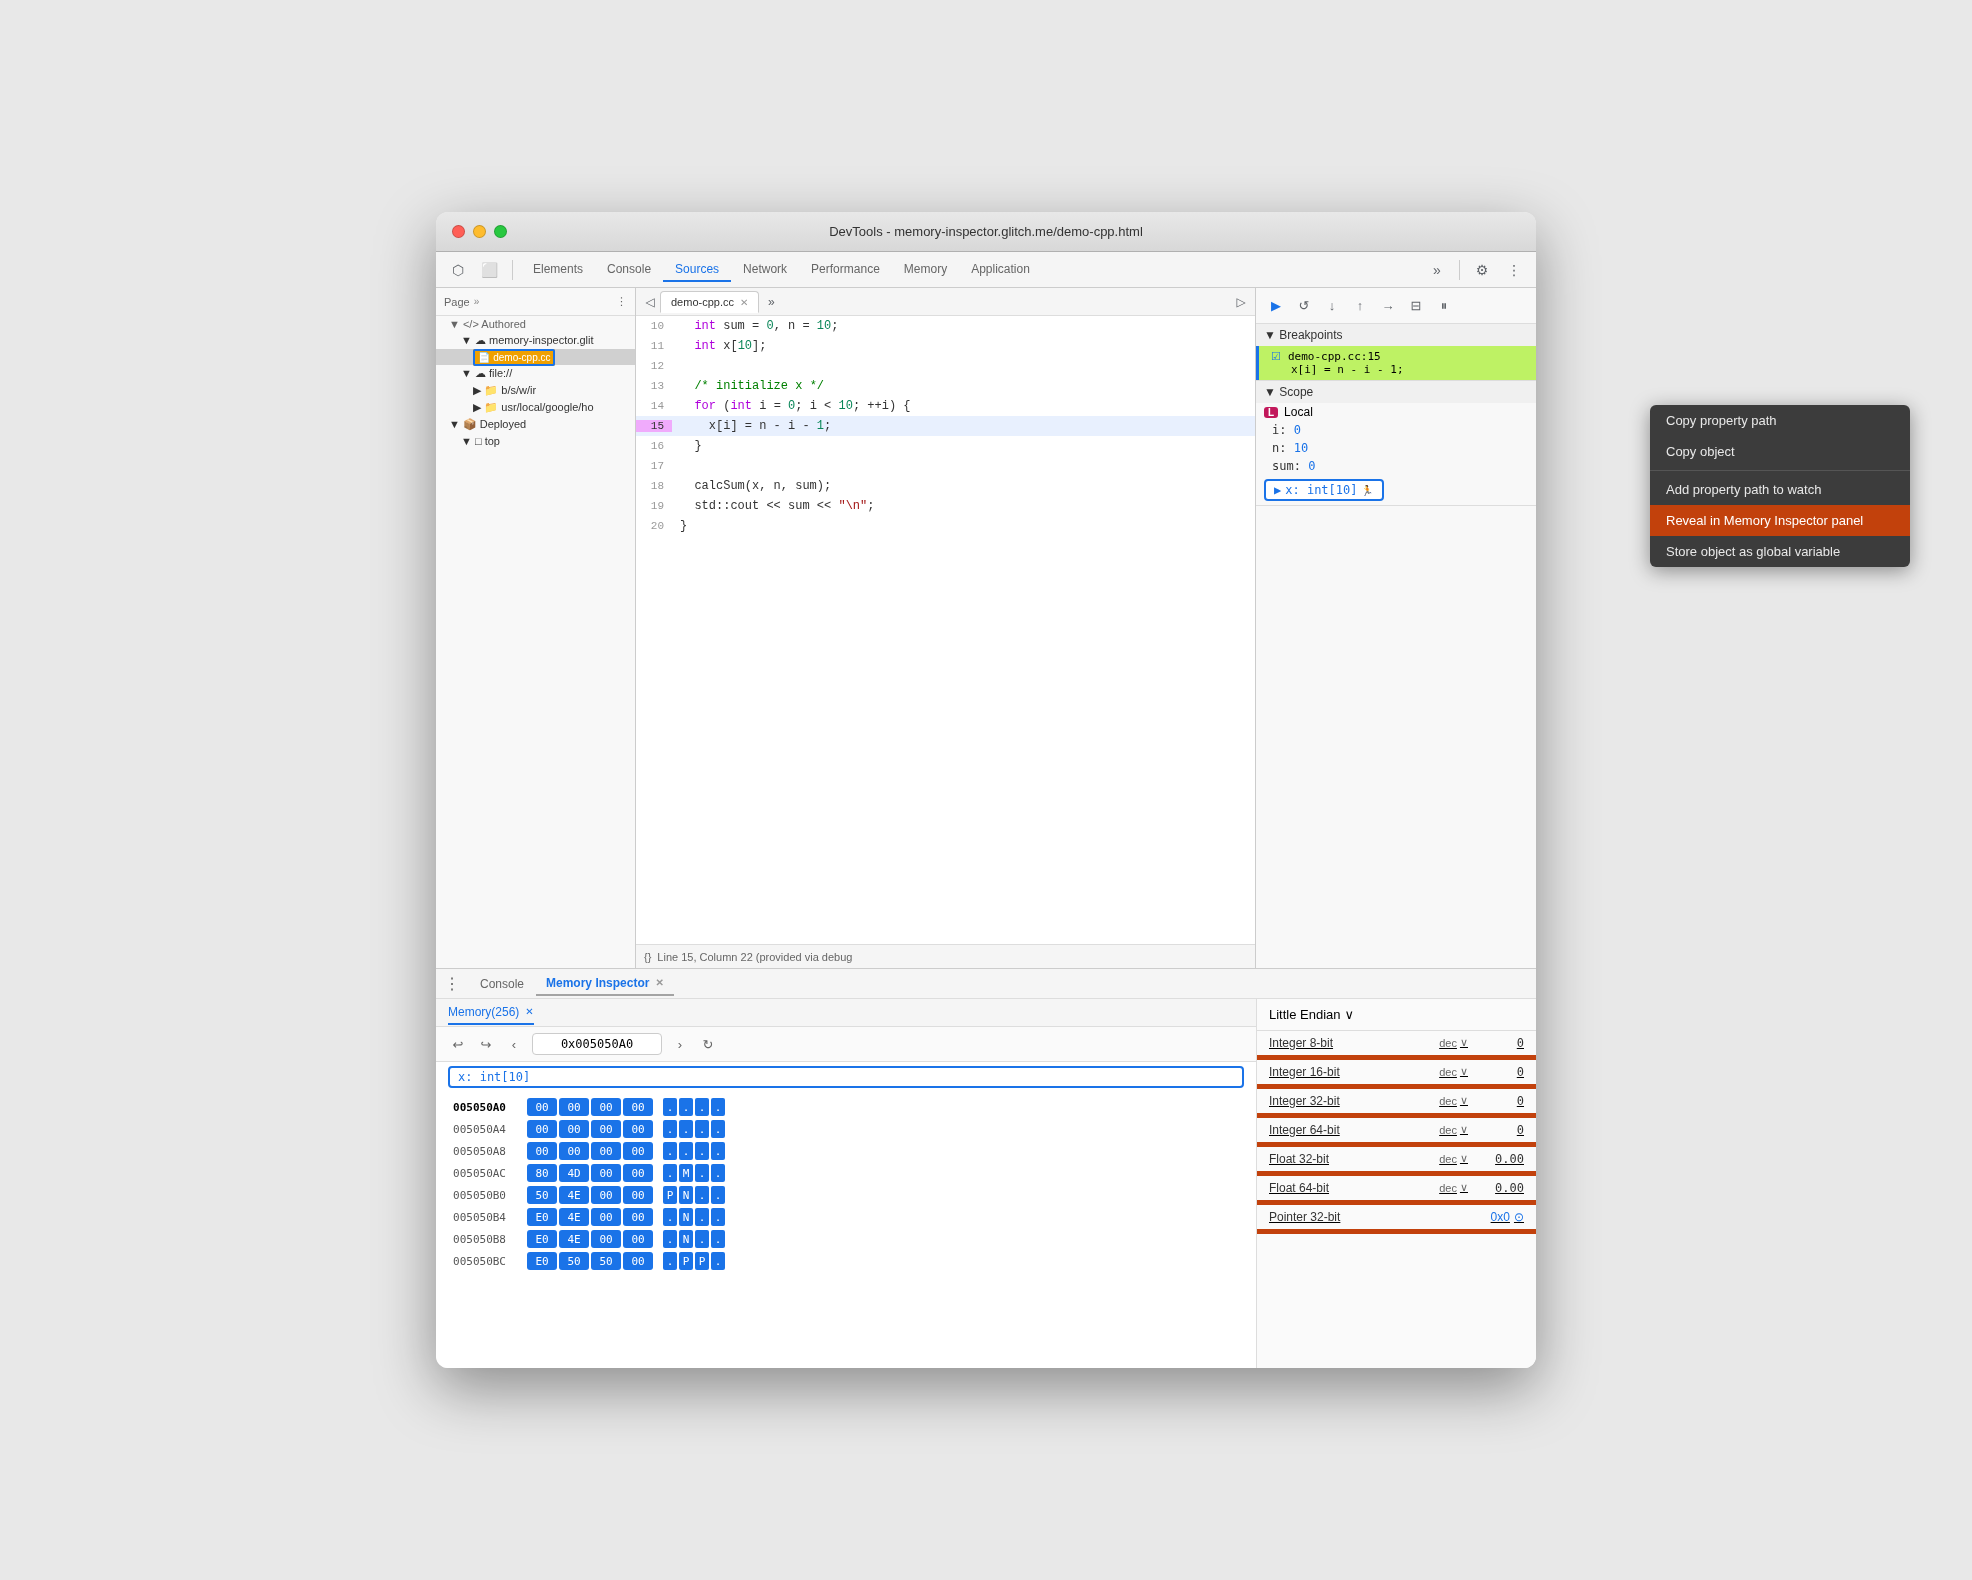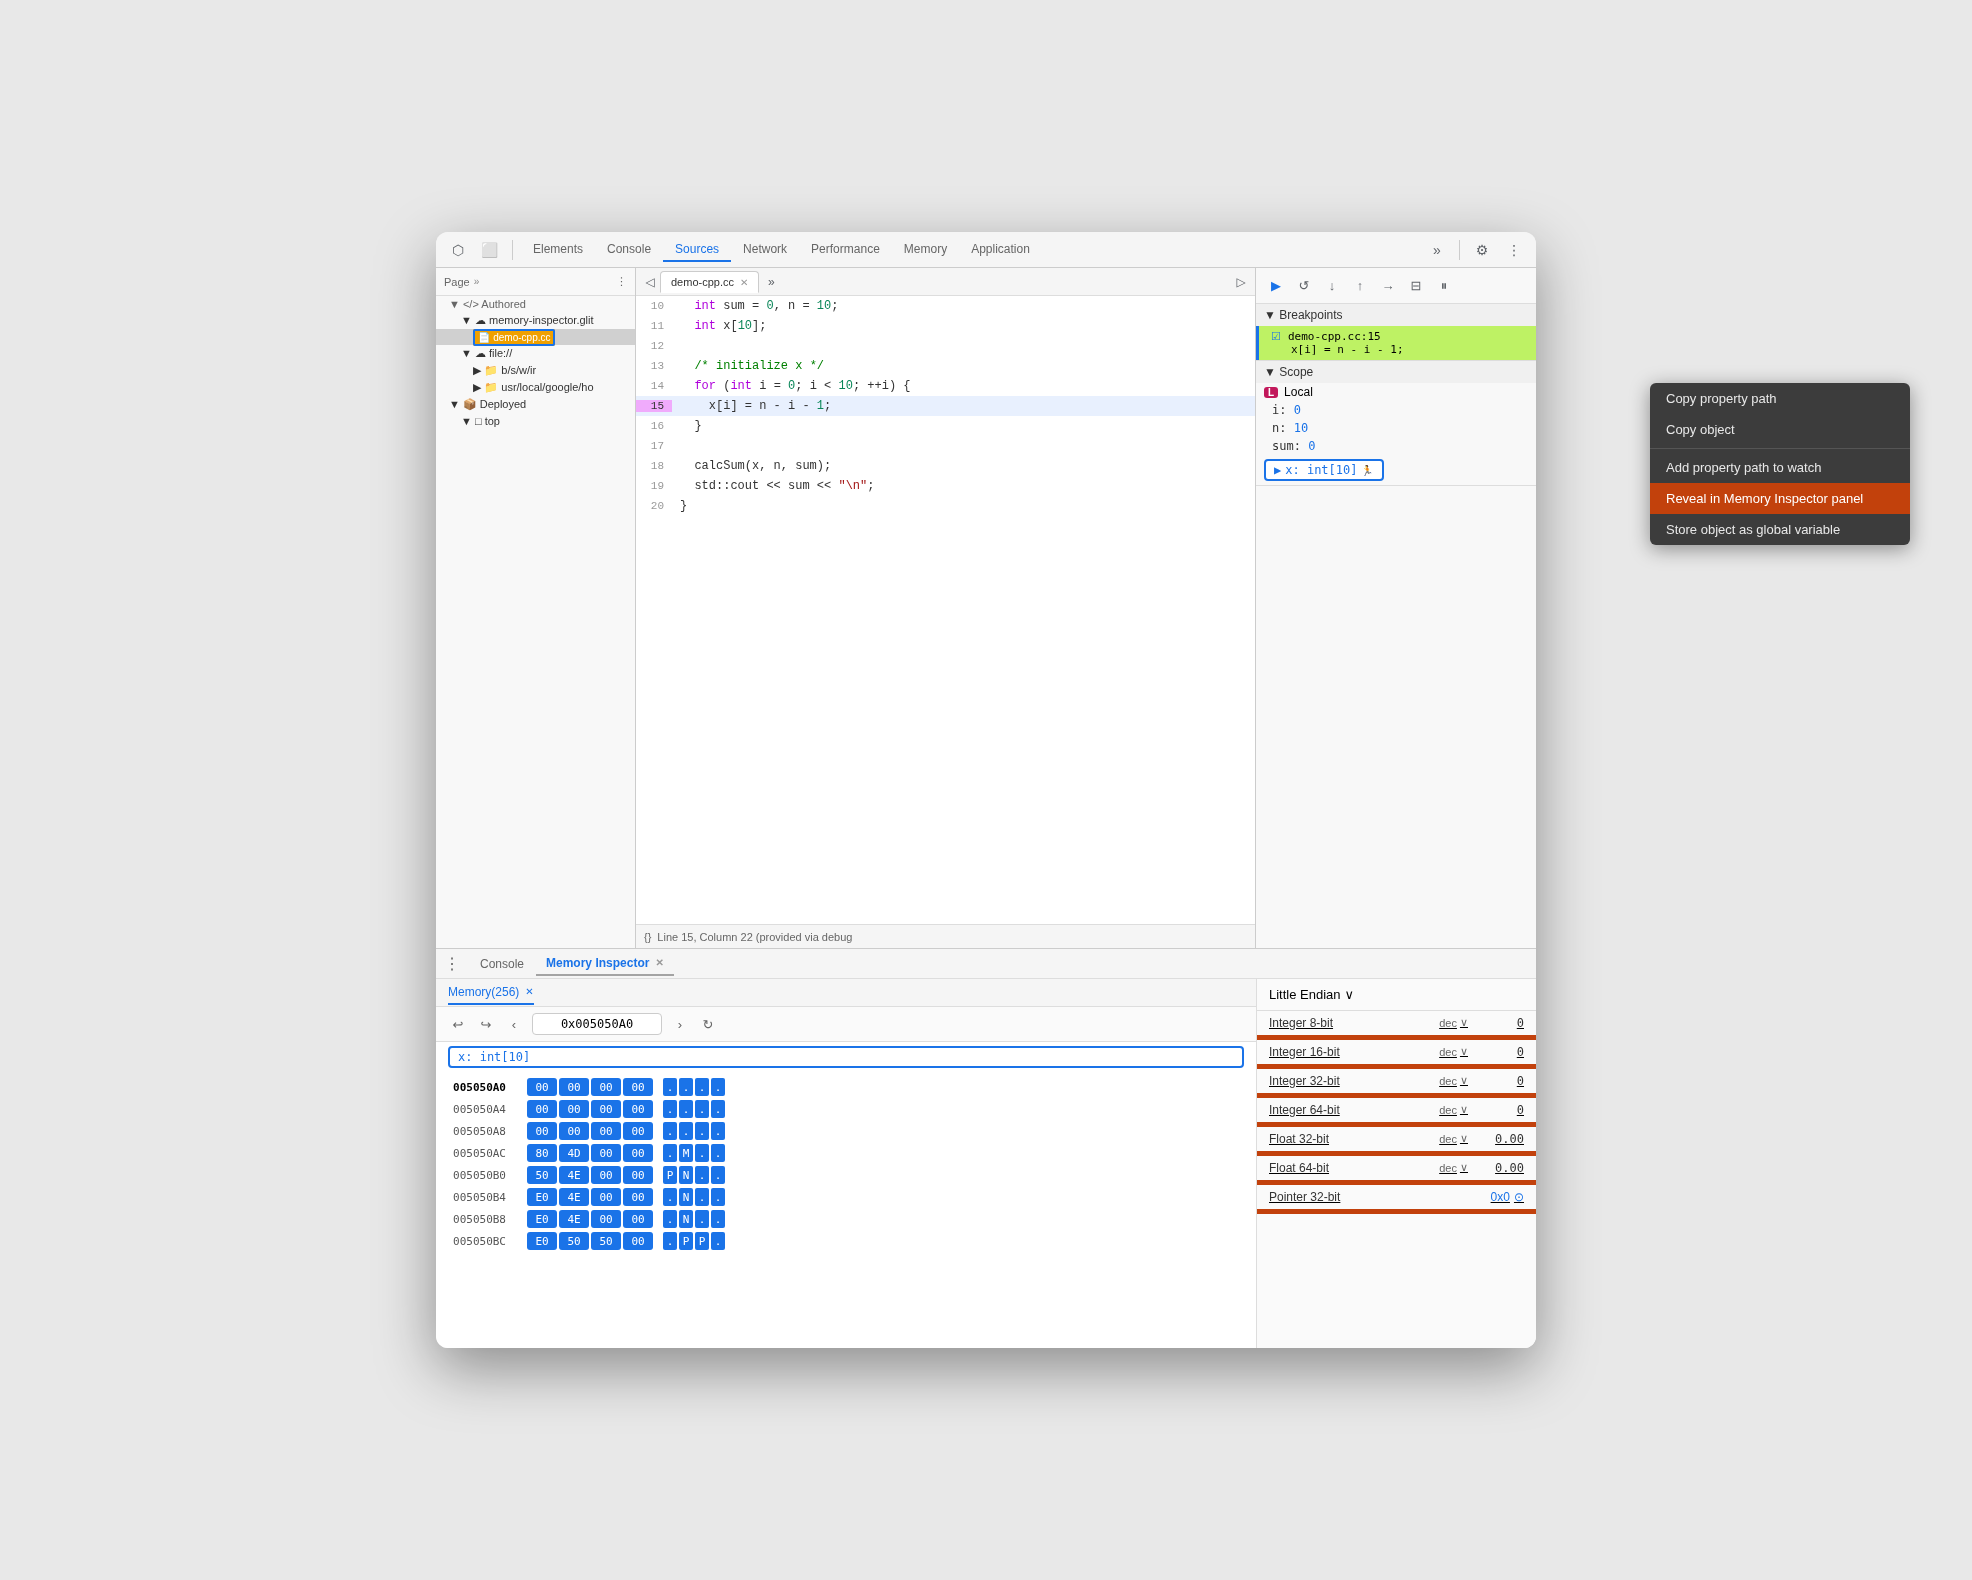--- a/index.html
+++ b/index.html
@@ -472,21 +472,21 @@
       color: #1a73e8;
       cursor: pointer;
       display: flex;
       align-items: center;
       gap: 4px;
     }
     
     .context-menu {
       position: absolute;
       right: 62px;
-      top: 383px;
+      top: 405px;
       background: #3c3c3c;
       border-radius: 6px;
       box-shadow: 0 4px 20px rgba(0,0,0,0.4);
       min-width: 260px;
       z-index: 100;
       overflow: hidden;
     }
     .context-menu-item {
       padding: 8px 16px;
       font-size: 13px;
@@ -524,20 +524,28 @@
       font-size: 10px;
       font-weight: 700;
       margin-right: 6px;
     }
   </style>
 </head>
 <body>
 
 <div class="window">
 
+  <div class="titlebar">
+    <div class="traffic-lights">
+      <div class="traffic-light tl-red"></div>
+      <div class="traffic-light tl-yellow"></div>
+      <div class="traffic-light tl-green"></div>
+    </div>
+    <div class="titlebar-title">DevTools - memory-inspector.glitch.me/demo-cpp.html</div>
+  </div>
 
   <div class="main-toolbar">
     <div class="toolbar-icon">⬡</div>
     <div class="toolbar-icon">⬜</div>
     <div class="toolbar-separator"></div>
     <div class="tab-bar">
       <div class="tab">Elements</div>
       <div class="tab">Console</div>
       <div class="tab active">Sources</div>
       <div class="tab">Network</div>

